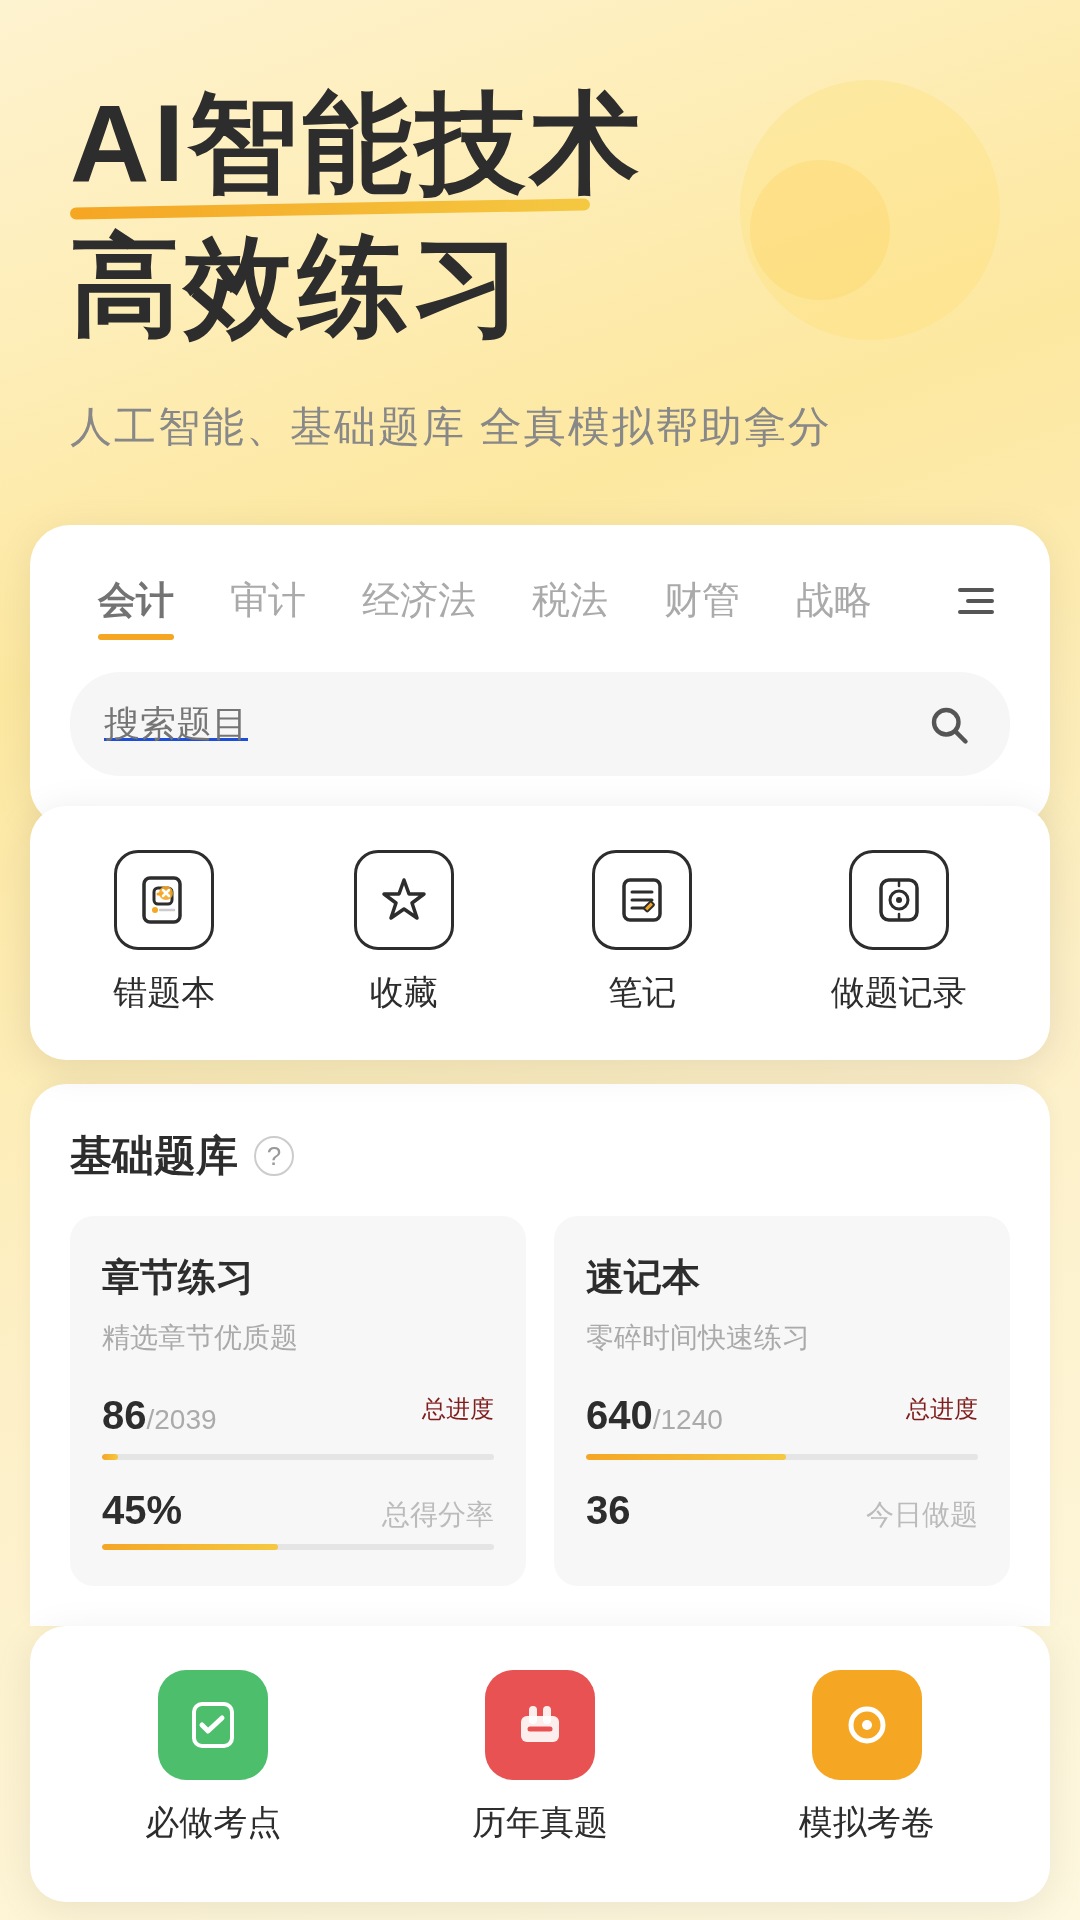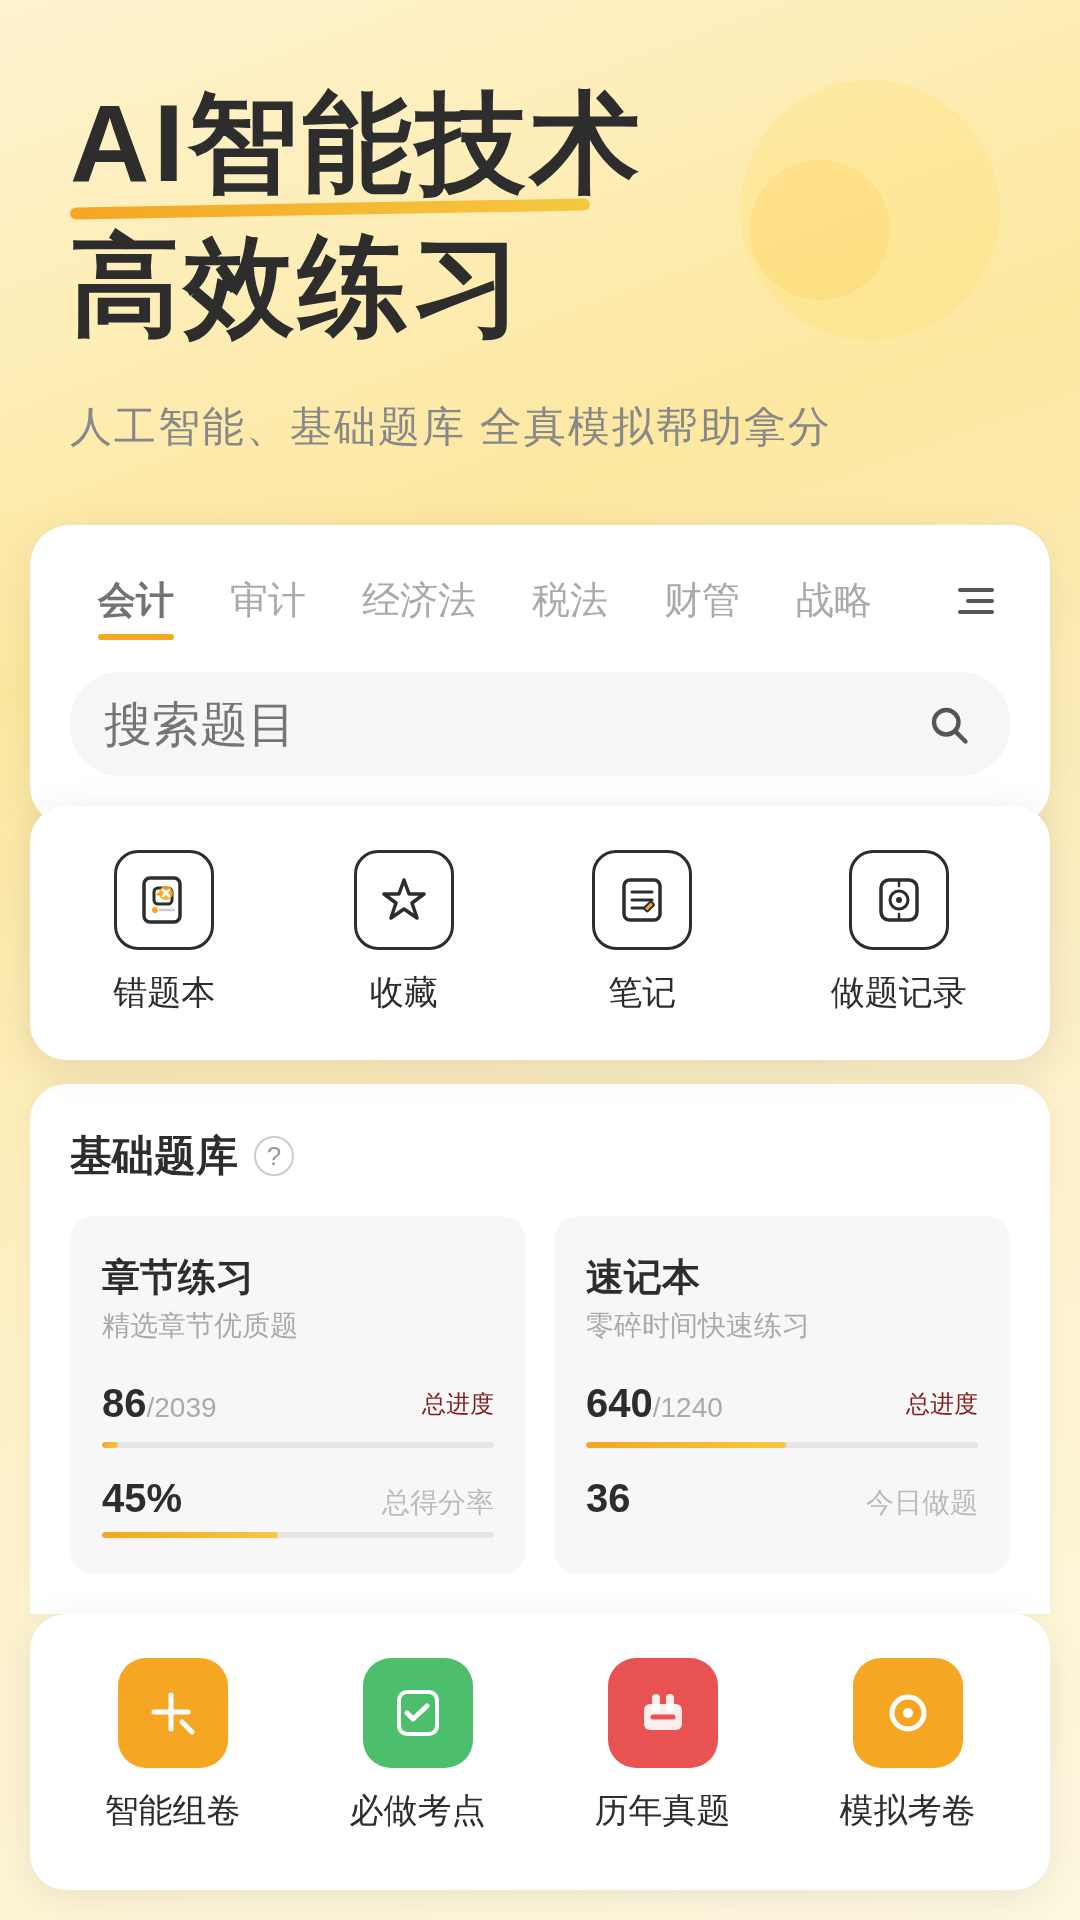--- a/index.html
+++ b/index.html
@@ -145,23 +145,24 @@
       align-items: center;
       background: #f6f6f6;
       border-radius: 50px;
       padding: 24px 34px;
       gap: 16px;
     }
     .search-input {
       flex: 1;
       border: none;
       background: transparent;
-      font-size: 48px;
+      font-size: 36px;
       color: #1d4ed8;
       outline: none;
+      text-decoration: underline;
     }
     .search-icon-wrapper {
       width: 56px;
       height: 56px;
       display: flex;
       align-items: center;
       justify-content: center;
     }
     .search-icon-wrapper svg {
       width: 42px;
@@ -243,30 +244,30 @@
     .qbank-card {
       flex: 1;
       background: #f7f7f7;
       border-radius: 24px;
       padding: 36px 32px 36px 32px;
     }
     .qbank-card-title {
       font-size: 38px;
       font-weight: 700;
       color: #2d2d2d;
-      margin-bottom: 4px;
+      margin-bottom: 16px;
     }
     .qbank-card-sub {
       font-size: 28px;
       color: #aaa;
       margin-bottom: 36px;
     }
     .qbank-stat-row {
       display: flex;
-      align-items: center;
+      align-items: flex-start;
       justify-content: space-between;
       margin-bottom: 16px;
     }
     .qbank-stat-value {
       font-size: 40px;
       font-weight: 800;
       color: #2d2d2d;
     }
     .qbank-stat-total {
       font-size: 28px;
@@ -499,30 +500,20 @@
         <span class="qbank-pct">36</span>
         <span class="qbank-pct-label">今日做题</span>
       </div>
     </div>
 
   </div>
 </div>
 
 <div class="bottom-actions">
 
-  <div class="bottom-action-item">
-    <div class="bottom-icon-box bottom-icon-yellow">
-      <svg width="58" height="58" viewBox="0 0 58 58" fill="none">
-        <line x1="10" y1="28" x2="44" y2="28" stroke="white" stroke-width="5" stroke-linecap="round"></line>
-        <line x1="27" y1="11" x2="27" y2="45" stroke="white" stroke-width="5" stroke-linecap="round"></line>
-        <line x1="38" y1="38" x2="48" y2="48" stroke="white" stroke-width="5" stroke-linecap="round"></line>
-      </svg>
-    </div>
-    <span class="bottom-action-label">智能组卷</span>
-  </div>
 
   <div class="bottom-action-item">
     <div class="bottom-icon-box bottom-icon-green">
       <svg width="58" height="58" viewBox="0 0 58 58" fill="none">
         <rect x="10" y="8" width="38" height="42" rx="8" fill="none" stroke="white" stroke-width="4"></rect>
         <polyline points="18,29 24,35 38,22" stroke="white" stroke-width="5" stroke-linecap="round" stroke-linejoin="round" fill="none"></polyline>
       </svg>
     </div>
     <span class="bottom-action-label">必做考点</span>
   </div>

